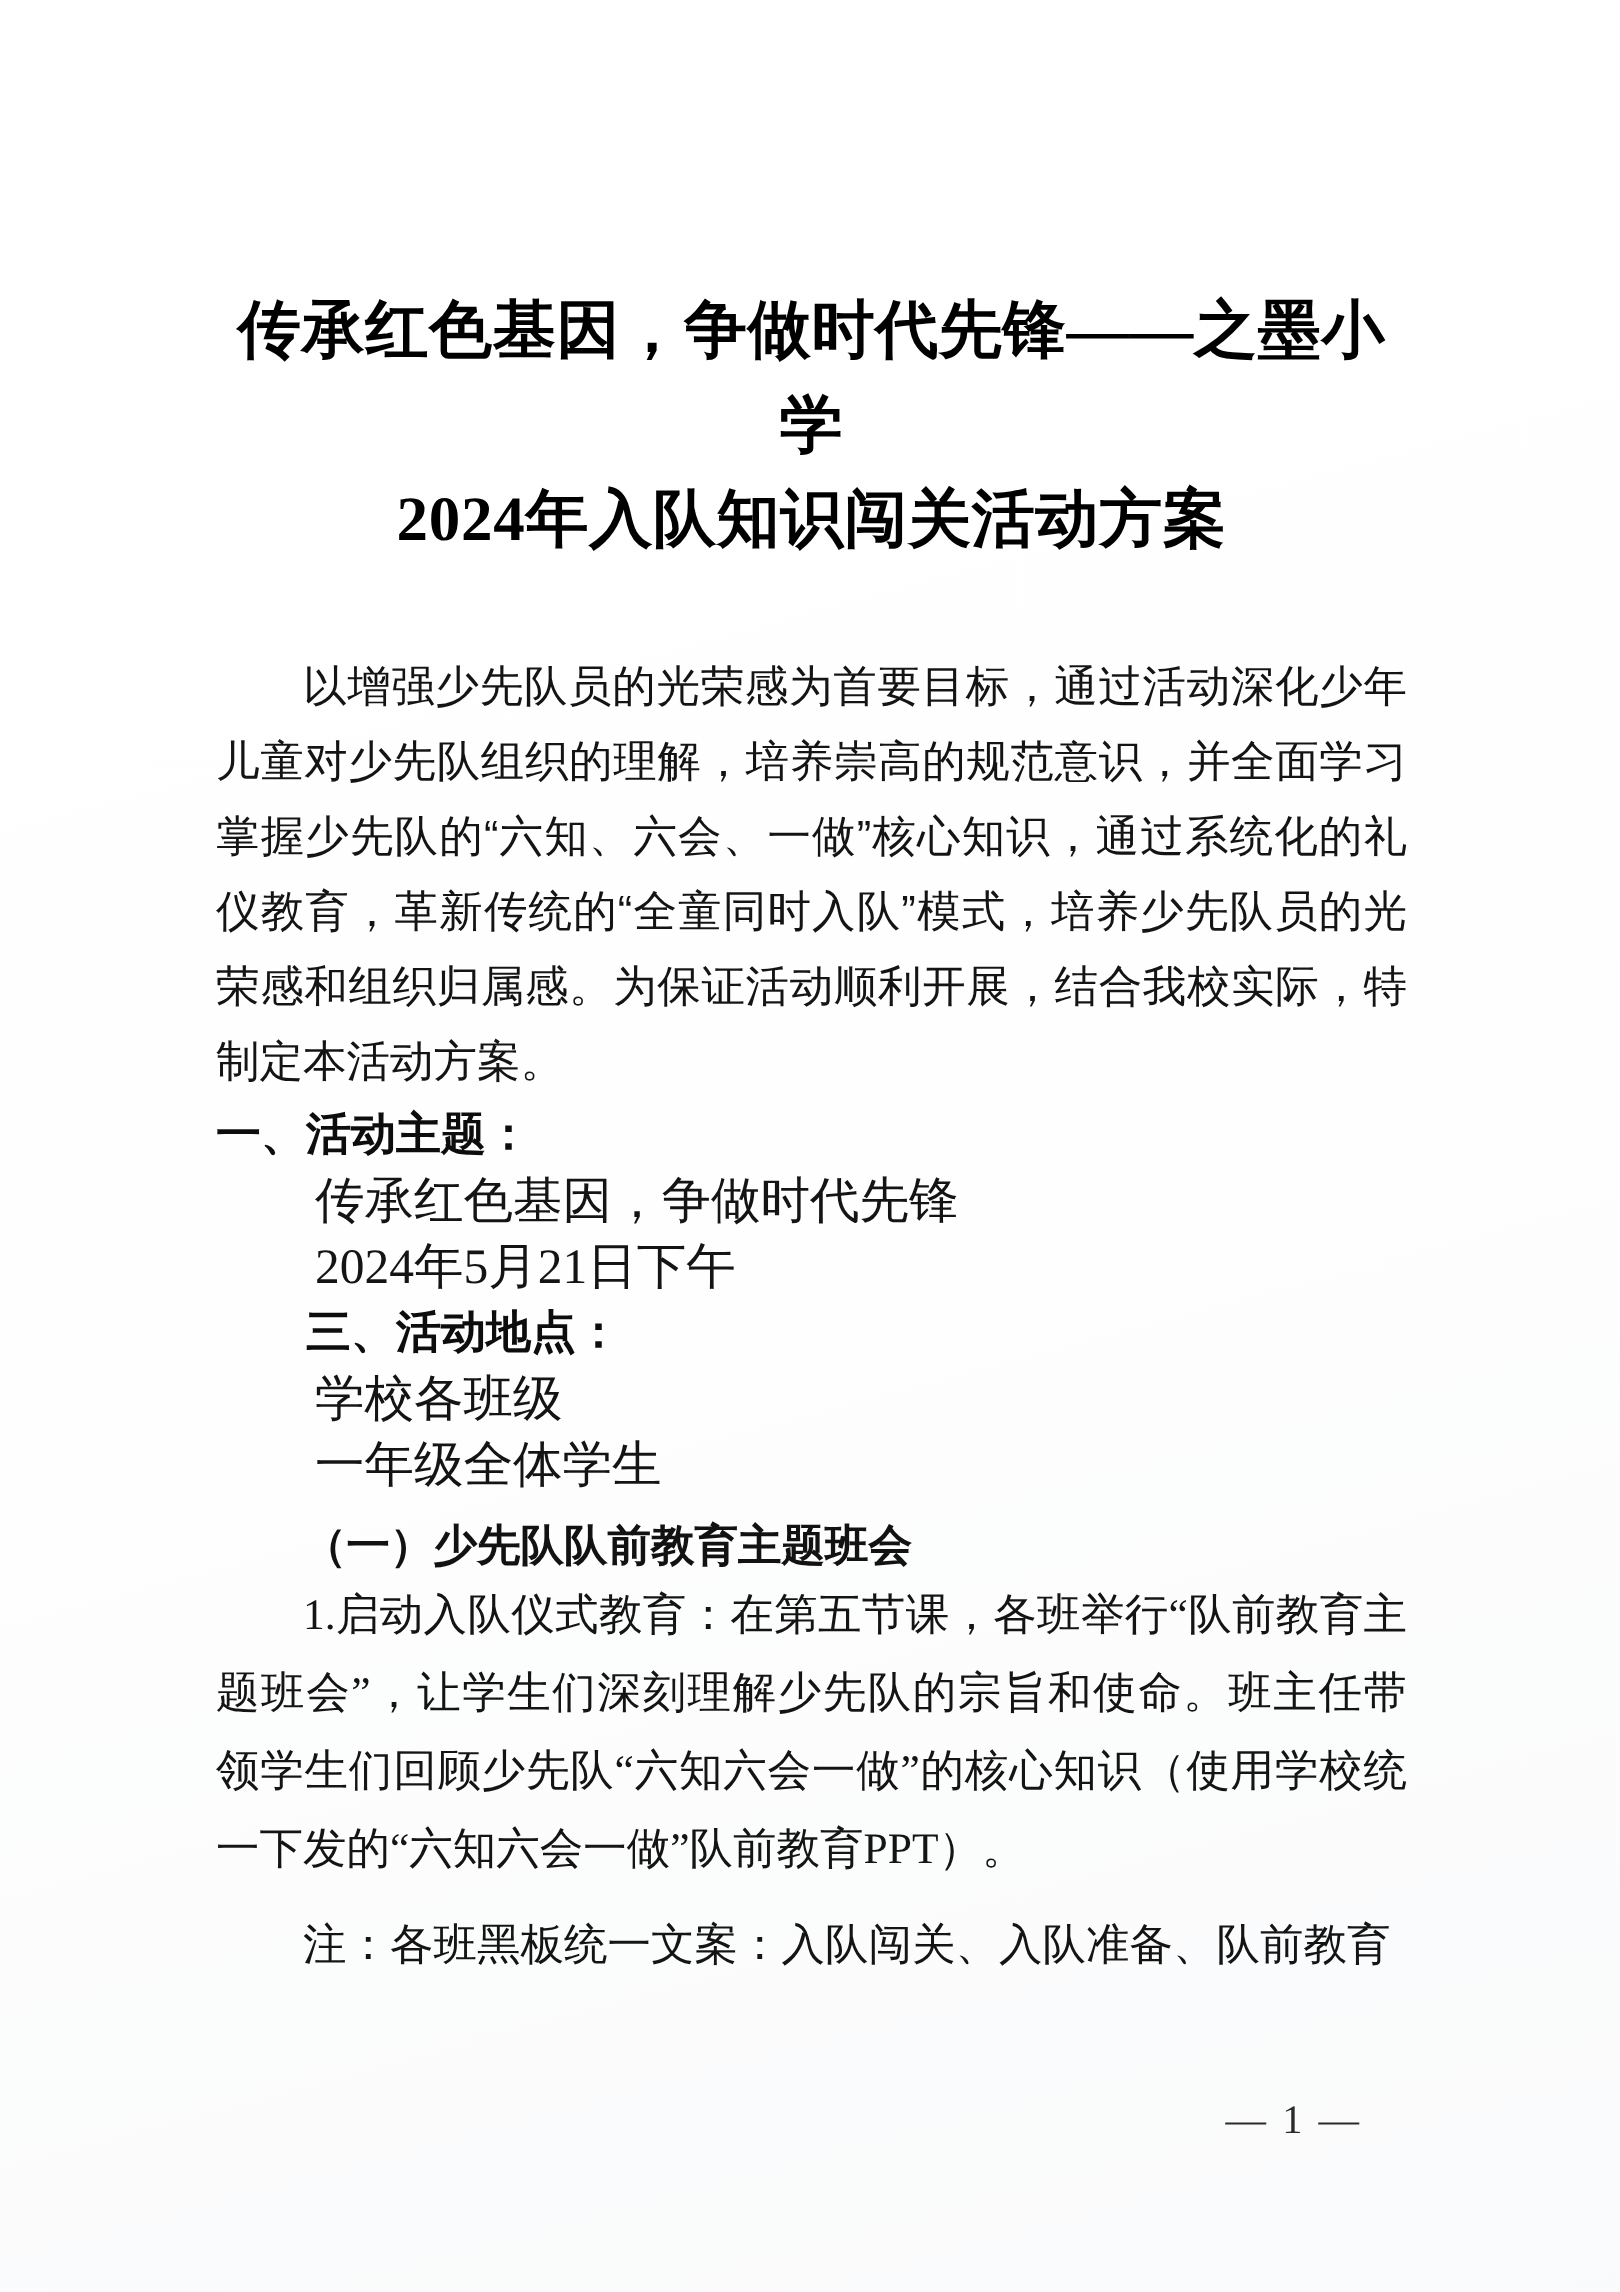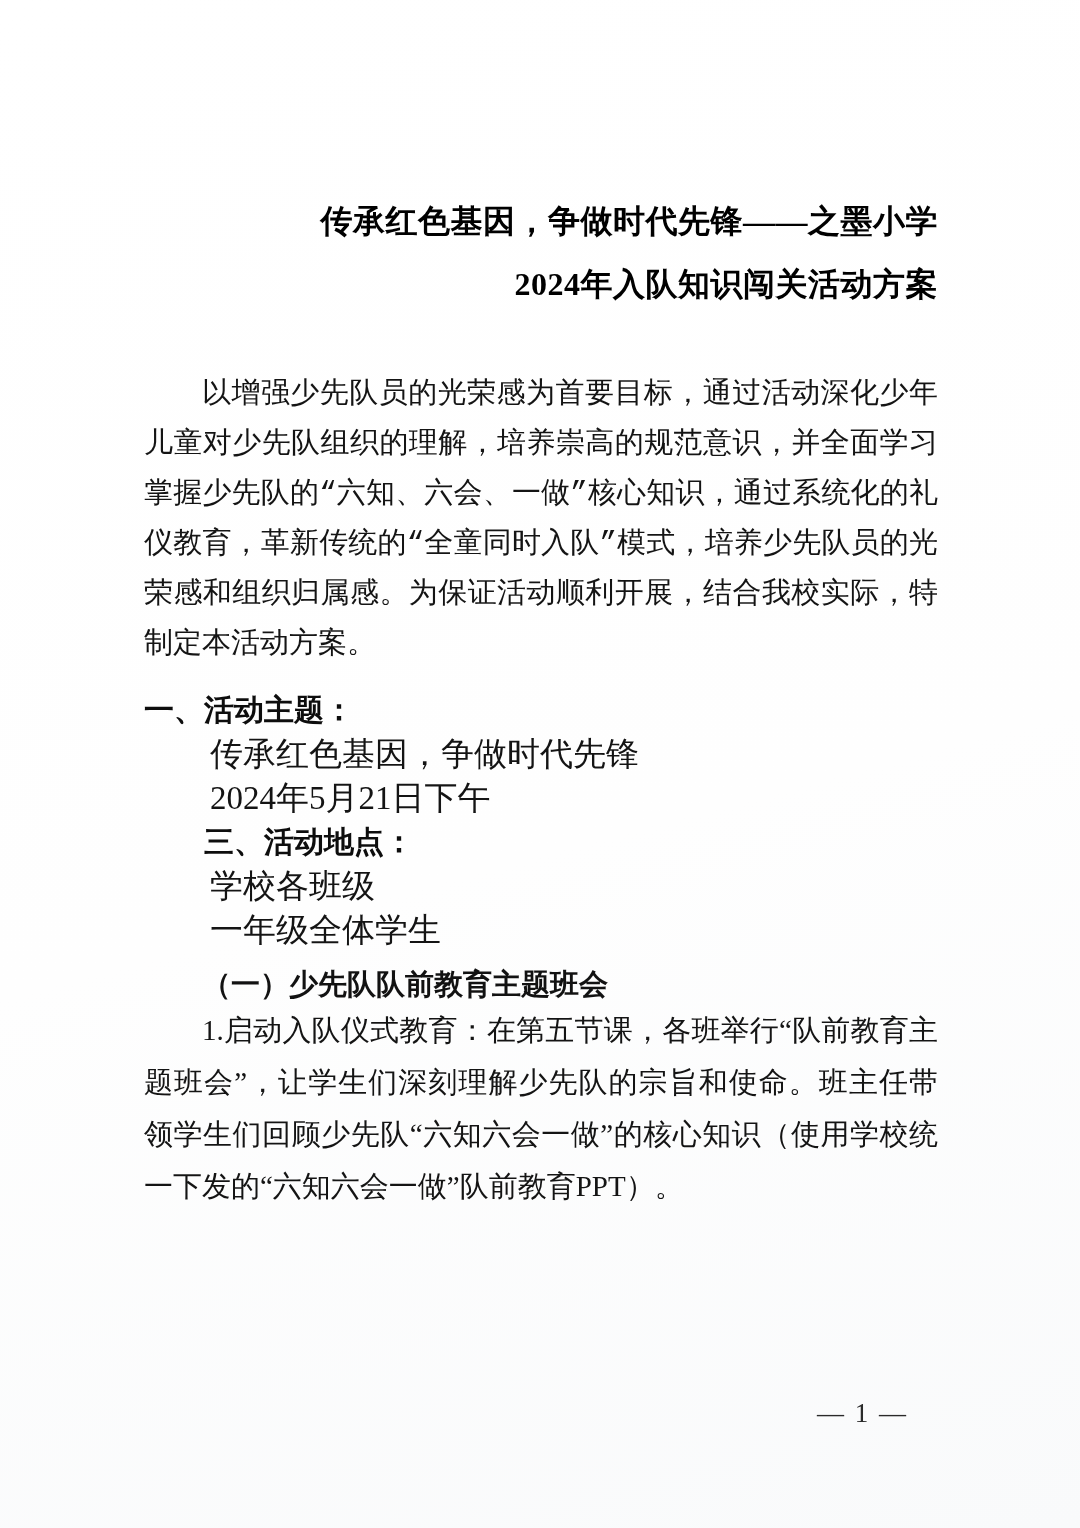--- a/index.html
+++ b/index.html
@@ -20,41 +20,41 @@
 
   .content {
     position: absolute;
     left: 144px;
     top: 0;
     width: 794px;
   }
 
   .doc-title {
     margin-top: 190px;
-    text-align: right;
+    text-align: center;
     font-family: "Liberation Serif", "DejaVu Serif", serif;
     font-weight: 700;
-    font-size: 32px;
+    font-size: 42px;
     line-height: 63px;
     color: #000000;
     letter-spacing: 0.5px;
   }
 
   .intro {
     margin-top: 54px;
-    font-family: Liberation Mono, monospace;
+    font-family: Liberation Sans, sans-serif;
     font-size: 29px;
     line-height: 50px;
     text-indent: 2em;
     text-align: justify;
     color: #141414;
   }
 
   .sections {
-    margin-top: 18px;
+    margin-top: 2px;
   }
 
   .section-heading {
     font-family: "Liberation Sans", "DejaVu Sans", sans-serif;
     font-weight: 700;
     font-size: 30px;
     line-height: 44px;
     color: #0d0d0d;
     text-indent: 2em;
   }
@@ -132,17 +132,18 @@
       <div class="section-value">学校各班级</div>
 
       <div class="section-value">一年级全体学生</div>
 
     </div>
 
     <div class="subsection-title">（一）少先队队前教育主题班会</div>
 
     <p class="step-paragraph">1.启动入队仪式教育：在第五节课，各班举行“队前教育主题班会”，让学生们深刻理解少先队的宗旨和使命。班主任带领学生们回顾少先队“六知六会一做”的核心知识（使用学校统一下发的“六知六会一做”队前教育PPT）。</p>
 
+    <div class="note-line">注：各班黑板统一文案：入队闯关、入队准备、队前教育</div>
 
   </div>
 
   <div class="page-number">— 1 —</div>
 </div>
 
 </body></html>

